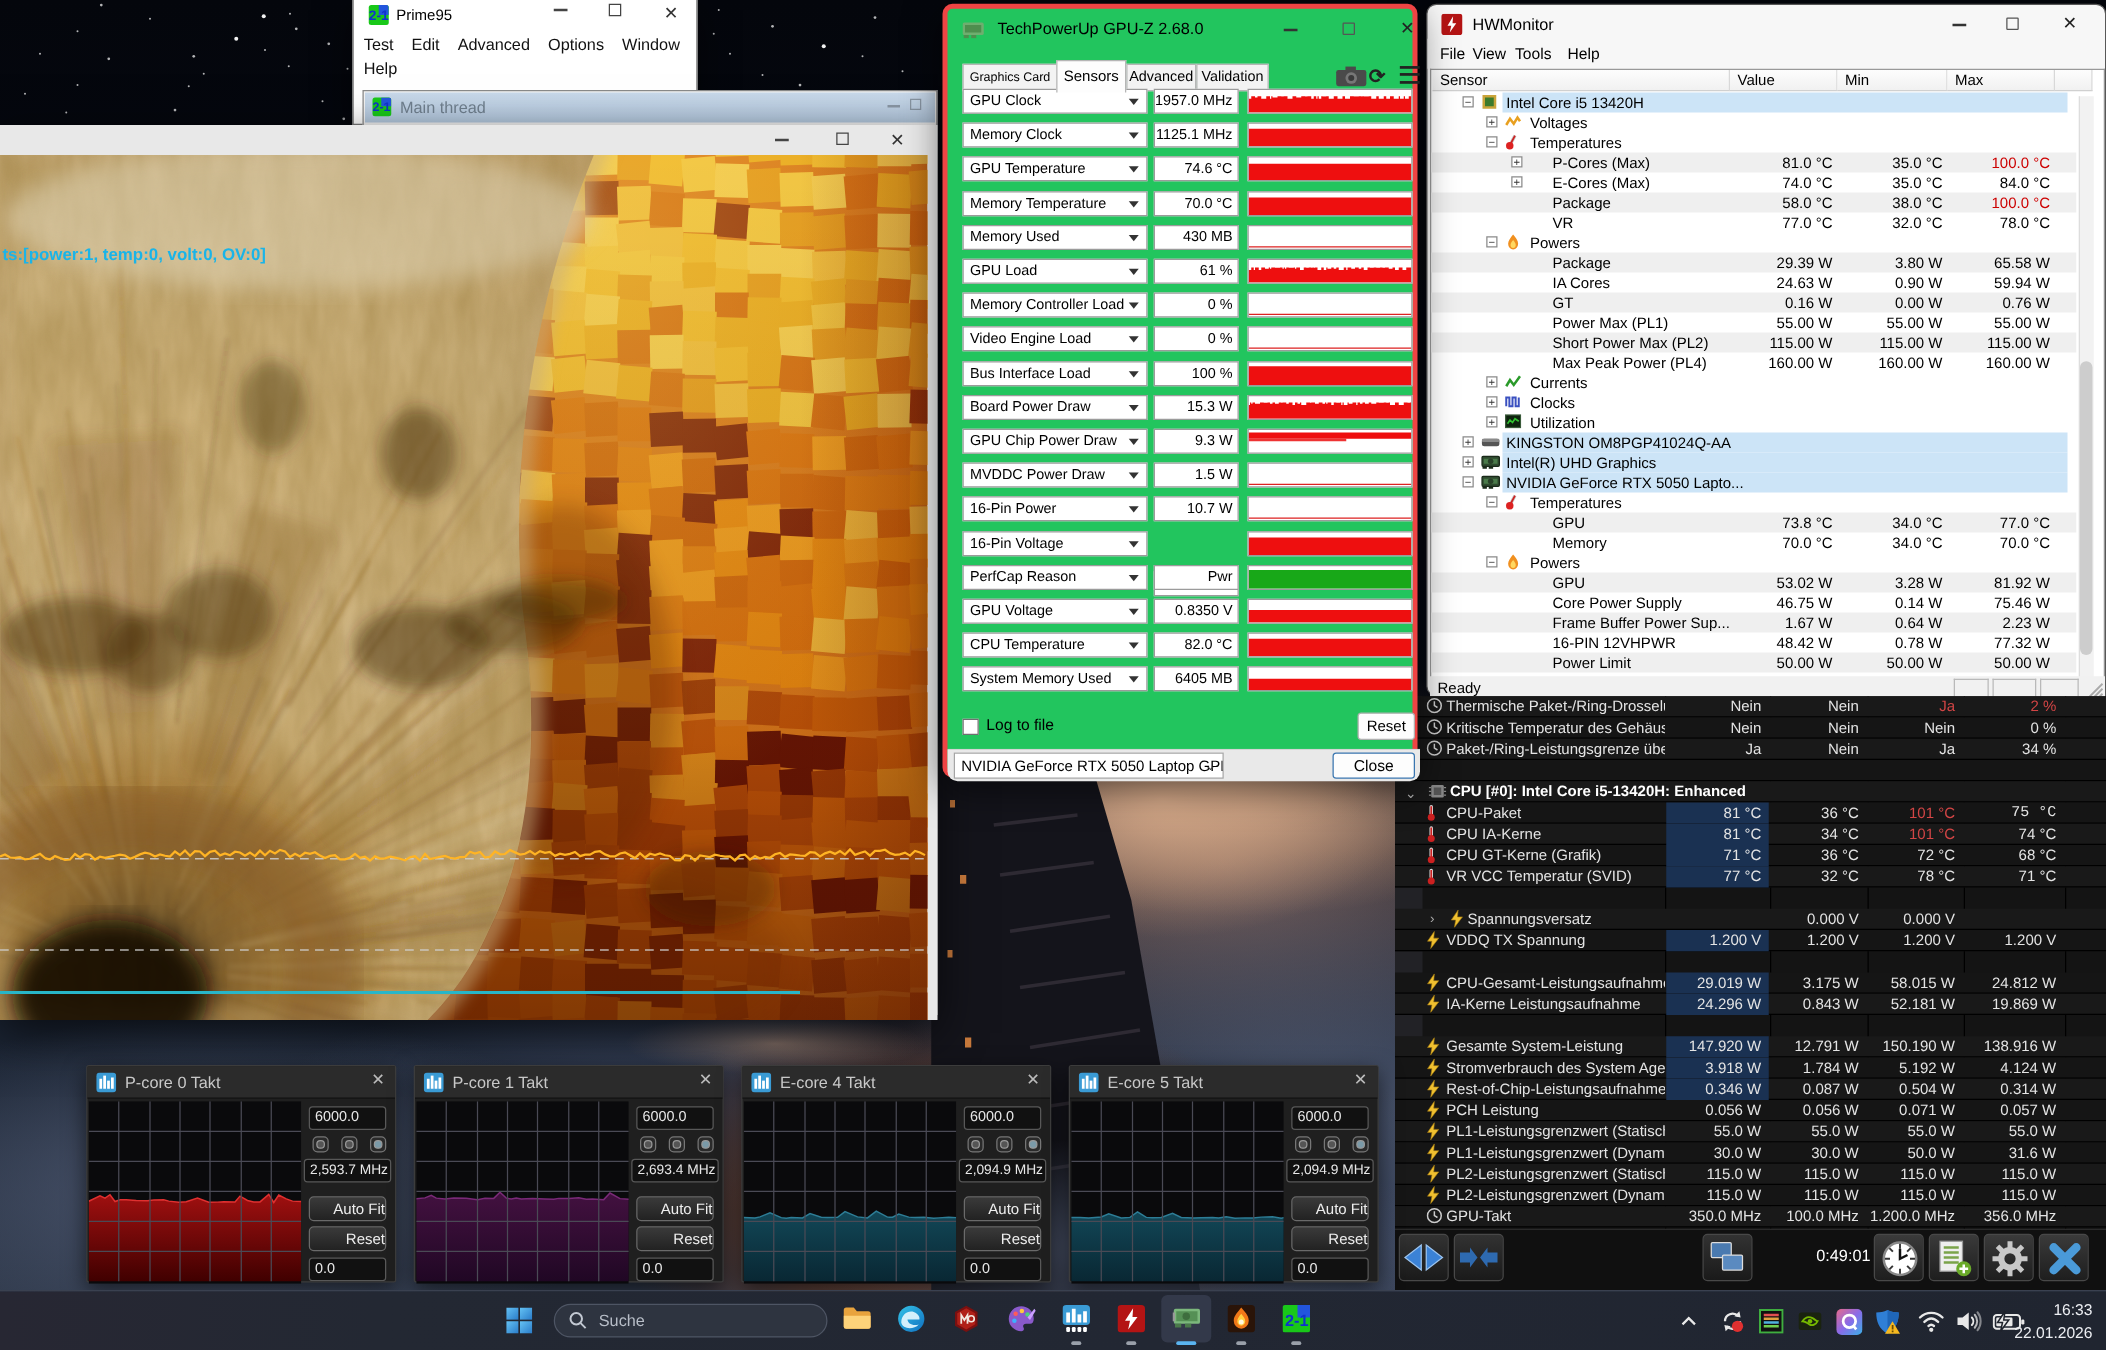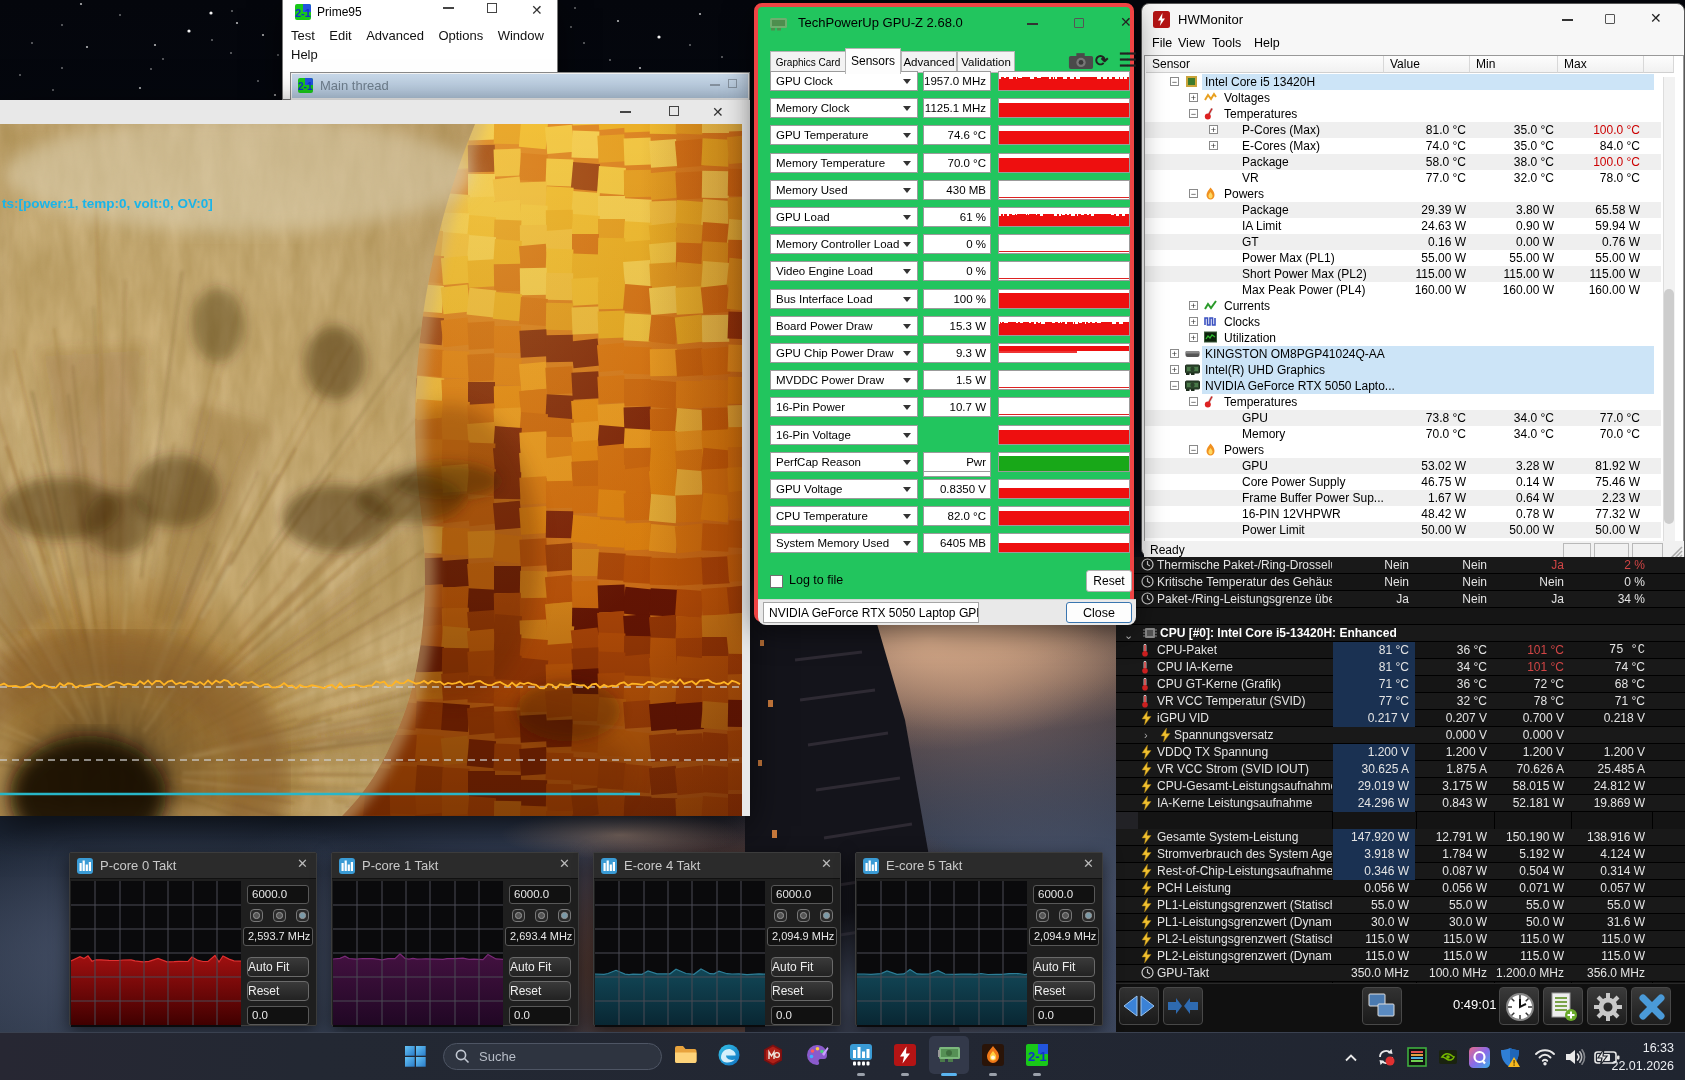--- a/index.html
+++ b/index.html
@@ -8,21 +8,21 @@
 .r8{border-radius:8px;}
 .gz-row-label{position:absolute;height:20px;background:#fff;border:1px solid #9b9b9b;font-size:11.5px;color:#000;line-height:18px;padding-left:5px;white-space:nowrap;overflow:hidden;}
 .gz-val{position:absolute;height:20px;background:#fff;border:1px solid #9b9b9b;font-size:11.5px;color:#000;line-height:18px;text-align:right;padding-right:4px;white-space:nowrap;}
 .gz-bar{position:absolute;height:20px;background:#fff;border:1px solid #9b9b9b;overflow:hidden;}
 .hwrow{position:absolute;left:3px;width:516px;height:16px;font-size:12px;color:#000;line-height:16px;white-space:nowrap;}
 .hwcell{position:absolute;top:0;height:16px;line-height:16px;text-align:right;}
 .gr{position:absolute;font-size:12px;color:#e4e4e4;line-height:17px;white-space:nowrap;}
 .grc{position:absolute;top:0;height:17px;text-align:right;line-height:17px;}
 .cw{position:absolute;width:248px;height:174px;background:#1f1f1f;border:1px solid #3c3c3c;border-radius:2px;box-shadow:0 6px 18px rgba(0,0,0,.6);}
 .cw-box{position:absolute;background:#111;border:1px solid #585858;border-radius:3px;color:#e8e8e8;font-size:11.5px;line-height:15px;padding:1px 4px;white-space:nowrap;overflow:hidden;}
-.cw-btn{position:absolute;background:linear-gradient(#3a3a3a,#222);border:1px solid #6a6a6a;border-radius:4px;color:#eee;font-size:12px;text-align:left;}
+.cw-btn{position:absolute;background:linear-gradient(#3a3a3a,#222);border:1px solid #6a6a6a;border-radius:4px;color:#eee;font-size:12px;text-align:right;}
 .tray{position:absolute;top:11px;width:22px;height:22px;}
 </style></head><body>
 <svg class="abs" style="left:0;top:0" width="1685" height="1080" viewBox="0 0 1685 1080">
 <defs>
 <linearGradient id="skyg" x1="0" y1="0" x2="0" y2="1">
 <stop offset="0" stop-color="#04060c"></stop>
         <stop offset="0.55" stop-color="#080d18"></stop>
         <stop offset="0.78" stop-color="#1b2433"></stop>
         <stop offset="1" stop-color="#323c4e"></stop>
 </linearGradient>
@@ -1346,21 +1346,21 @@
         </svg></span>
       <span style="position:absolute;left:79px;">Powers</span>
     </div>
     <div class="hwrow" style="top:198px;background:#efefef;">
       <span style="position:absolute;left:97px;">Package</span>
       <span class="hwcell" style="left:241px;width:80px;">29.39 W</span>
       <span class="hwcell" style="left:327px;width:82px;">3.80 W</span>
       <span class="hwcell" style="left:413px;width:82px;">65.58 W</span>
     </div>
     <div class="hwrow" style="top:214px;">
-      <span style="position:absolute;left:97px;">IA Limit</span>
+      <span style="position:absolute;left:97px;">IA Cores</span>
       <span class="hwcell" style="left:241px;width:80px;">24.63 W</span>
       <span class="hwcell" style="left:327px;width:82px;">0.90 W</span>
       <span class="hwcell" style="left:413px;width:82px;">59.94 W</span>
     </div>
     <div class="hwrow" style="top:230px;background:#efefef;">
       <span style="position:absolute;left:97px;">GT</span>
       <span class="hwcell" style="left:241px;width:80px;">0.16 W</span>
       <span class="hwcell" style="left:327px;width:82px;">0.00 W</span>
       <span class="hwcell" style="left:413px;width:82px;">0.76 W</span>
     </div>
@@ -1608,58 +1608,38 @@
           <rect x="2.6" y="1" width="2.8" height="8" rx="1.4" fill="#ddd"></rect>
           <rect x="3.3" y="2" width="1.4" height="7" fill="#cc2020"></rect>
           <circle cx="4" cy="10.8" r="2.8" fill="#cc2020"></circle>
         </svg></span>
       <span style="position:absolute;left:41px;width:175px;overflow:hidden;white-space:nowrap;">VR VCC Temperatur (SVID)</span>
       <span class="grc" style="left:217px;width:82px;background:#1a3152;padding-right:6px;">77 °C</span>
       <span class="grc" style="left:301px;width:76px;padding-right:6px;">32 °C</span>
       <span class="grc" style="left:379px;width:75px;padding-right:6px;">78 °C</span>
       <span class="grc" style="left:456px;width:79px;padding-right:6px;">71 °C</span>
     </div>
-    <div class="gr" style="left:0px;top:153px;width:569px;height:17px;background:#151515;border-bottom:1px solid #000;">
-      <span style="position:absolute;left:25px;top:1px;"><svg width="11" height="14" viewBox="0 0 11 14">
-          <polygon points="6.5,0 1,8 4.5,8 3.5,14 10,5.5 6,5.5" fill="#f0c030" stroke="#a07810" stroke-width="0.5"></polygon>
-        </svg></span>
-      <span style="position:absolute;left:41px;width:175px;overflow:hidden;white-space:nowrap;">iGPU VID</span>
-      <span class="grc" style="left:217px;width:82px;background:#1a3152;padding-right:6px;">0.217 V</span>
-      <span class="grc" style="left:301px;width:76px;padding-right:6px;">0.207 V</span>
-      <span class="grc" style="left:379px;width:75px;padding-right:6px;">0.700 V</span>
-      <span class="grc" style="left:456px;width:79px;padding-right:6px;">0.218 V</span>
-    </div>
     <div class="gr" style="left:0px;top:170px;width:569px;height:17px;background:#191919;border-bottom:1px solid #000;">
       <span style="position:absolute;left:28px;top:0;color:#aaa;font-size:11px;">›</span>
       <span style="position:absolute;left:44px;top:1px;"><svg width="11" height="14" viewBox="0 0 11 14">
           <polygon points="6.5,0 1,8 4.5,8 3.5,14 10,5.5 6,5.5" fill="#f0c030" stroke="#a07810" stroke-width="0.5"></polygon>
         </svg></span>
       <span style="position:absolute;left:58px;width:158px;overflow:hidden;white-space:nowrap;">Spannungsversatz</span>
       <span class="grc" style="left:301px;width:76px;padding-right:6px;">0.000 V</span>
       <span class="grc" style="left:379px;width:75px;padding-right:6px;">0.000 V</span>
     </div>
     <div class="gr" style="left:0px;top:187px;width:569px;height:17px;background:#151515;border-bottom:1px solid #000;">
       <span style="position:absolute;left:25px;top:1px;"><svg width="11" height="14" viewBox="0 0 11 14">
           <polygon points="6.5,0 1,8 4.5,8 3.5,14 10,5.5 6,5.5" fill="#f0c030" stroke="#a07810" stroke-width="0.5"></polygon>
         </svg></span>
       <span style="position:absolute;left:41px;width:175px;overflow:hidden;white-space:nowrap;">VDDQ TX Spannung</span>
       <span class="grc" style="left:217px;width:82px;background:#1a3152;padding-right:6px;">1.200 V</span>
       <span class="grc" style="left:301px;width:76px;padding-right:6px;">1.200 V</span>
       <span class="grc" style="left:379px;width:75px;padding-right:6px;">1.200 V</span>
       <span class="grc" style="left:456px;width:79px;padding-right:6px;">1.200 V</span>
-    </div>
-    <div class="gr" style="left:0px;top:204px;width:569px;height:17px;background:#191919;border-bottom:1px solid #000;">
-      <span style="position:absolute;left:25px;top:1px;"><svg width="11" height="14" viewBox="0 0 11 14">
-          <polygon points="6.5,0 1,8 4.5,8 3.5,14 10,5.5 6,5.5" fill="#f0c030" stroke="#a07810" stroke-width="0.5"></polygon>
-        </svg></span>
-      <span style="position:absolute;left:41px;width:175px;overflow:hidden;white-space:nowrap;">VR VCC Strom (SVID IOUT)</span>
-      <span class="grc" style="left:217px;width:82px;background:#1a3152;padding-right:6px;">30.625 A</span>
-      <span class="grc" style="left:301px;width:76px;padding-right:6px;">1.875 A</span>
-      <span class="grc" style="left:379px;width:75px;padding-right:6px;">70.626 A</span>
-      <span class="grc" style="left:456px;width:79px;padding-right:6px;">25.485 A</span>
     </div>
     <div class="gr" style="left:0px;top:221px;width:569px;height:17px;background:#151515;border-bottom:1px solid #000;">
       <span style="position:absolute;left:25px;top:1px;"><svg width="11" height="14" viewBox="0 0 11 14">
           <polygon points="6.5,0 1,8 4.5,8 3.5,14 10,5.5 6,5.5" fill="#f0c030" stroke="#a07810" stroke-width="0.5"></polygon>
         </svg></span>
       <span style="position:absolute;left:41px;width:175px;overflow:hidden;white-space:nowrap;">CPU-Gesamt-Leistungsaufnahme</span>
       <span class="grc" style="left:217px;width:82px;background:#1a3152;padding-right:6px;">29.019 W</span>
       <span class="grc" style="left:301px;width:76px;padding-right:6px;">3.175 W</span>
       <span class="grc" style="left:379px;width:75px;padding-right:6px;">58.015 W</span>
       <span class="grc" style="left:456px;width:79px;padding-right:6px;">24.812 W</span>

